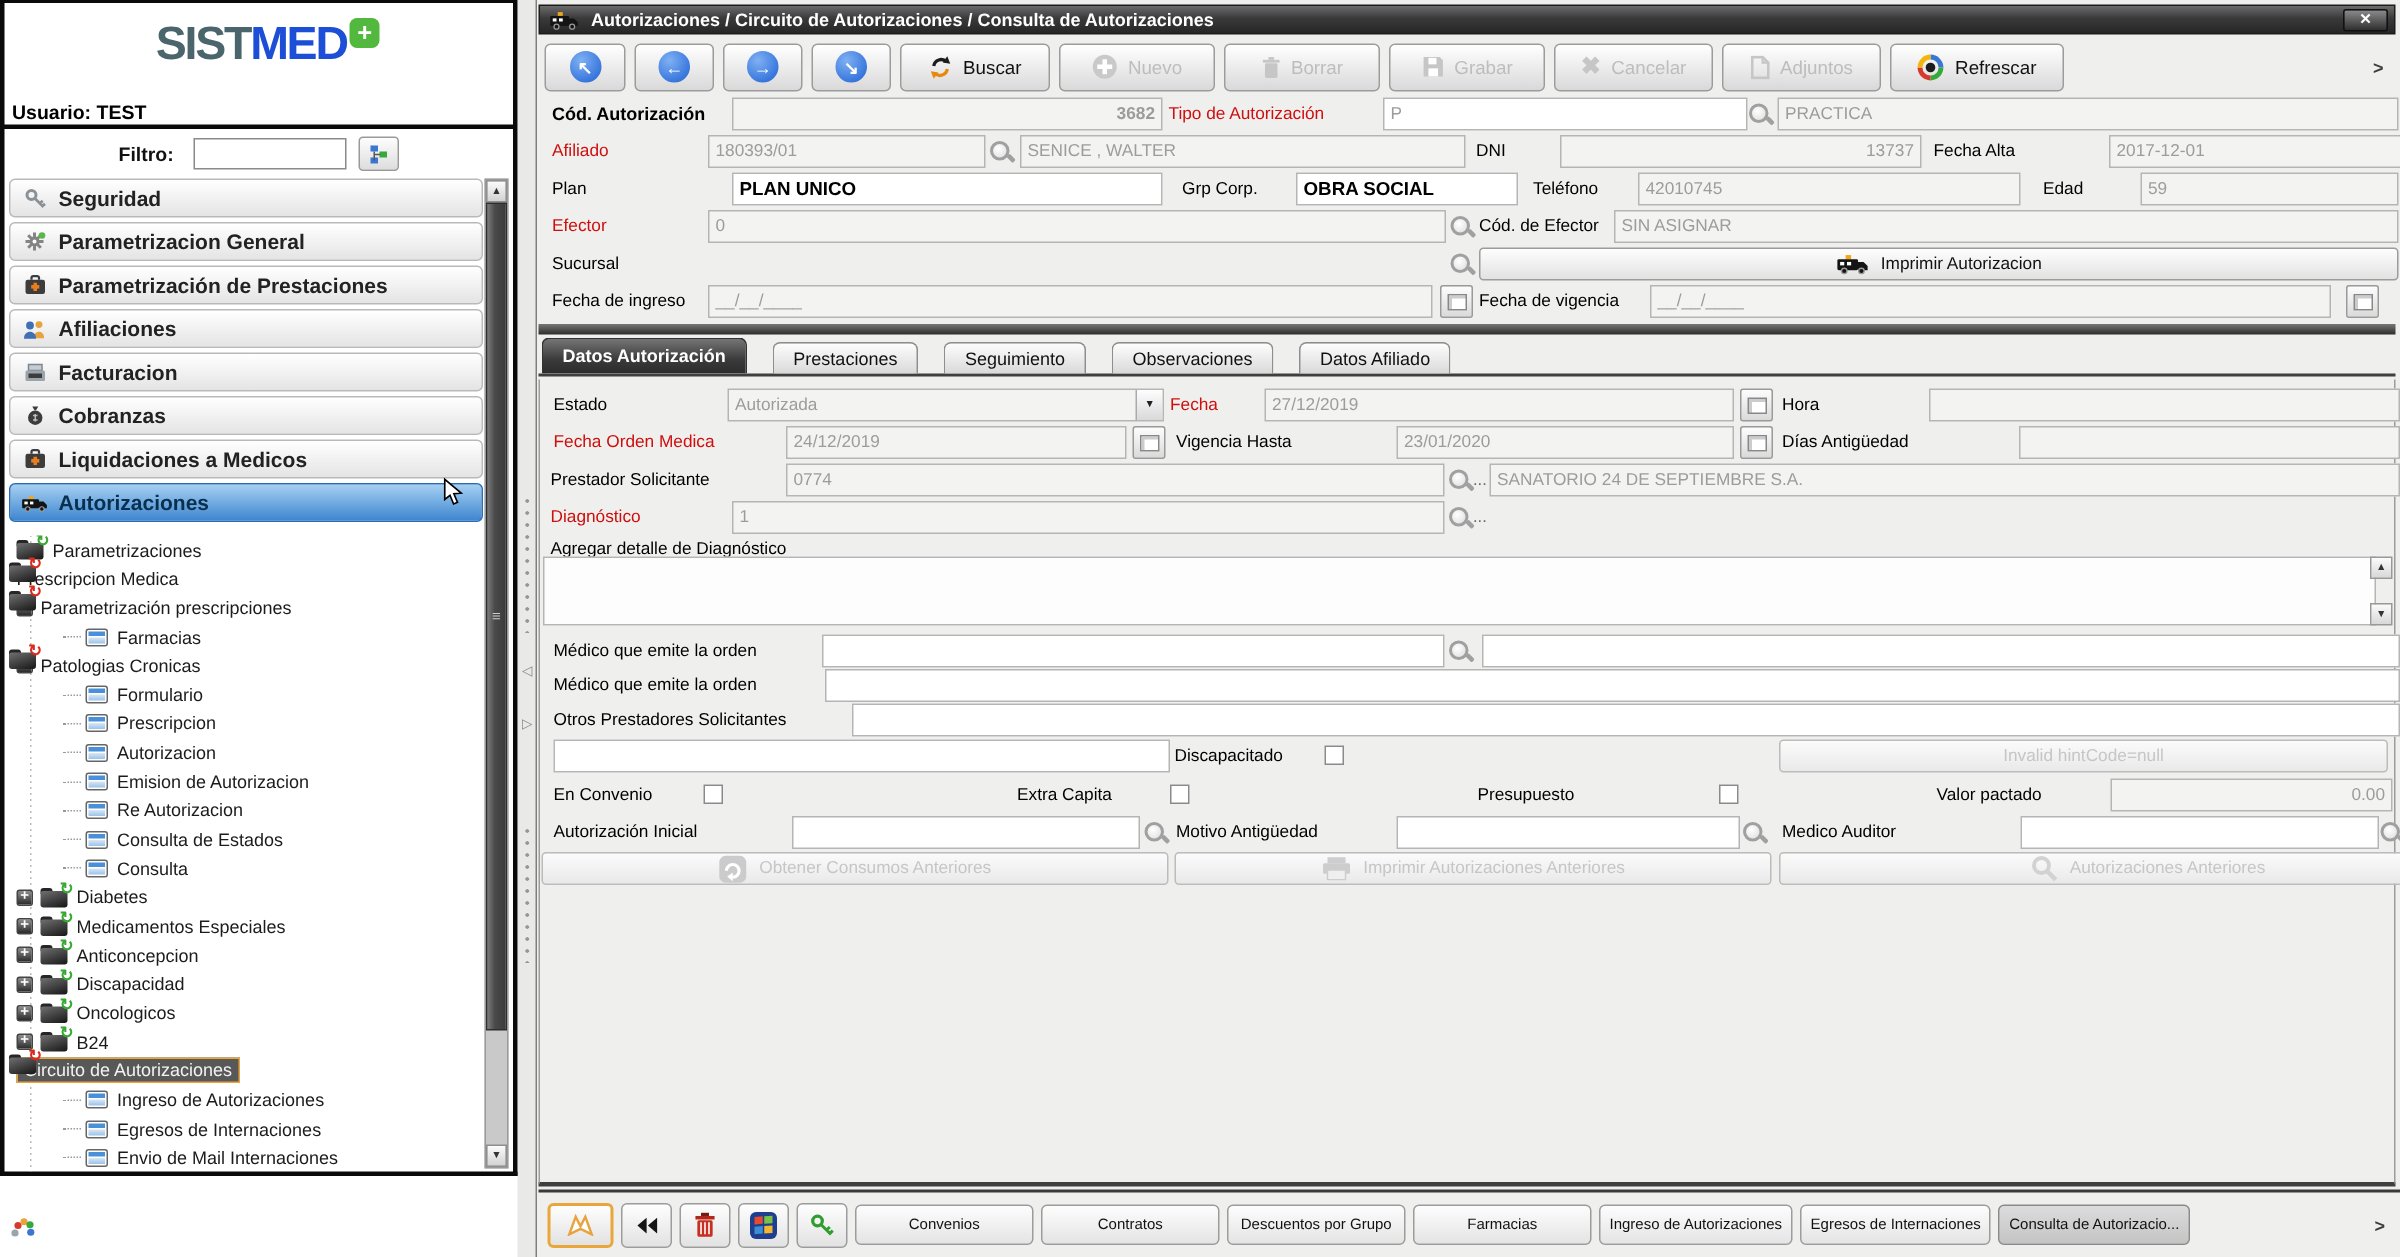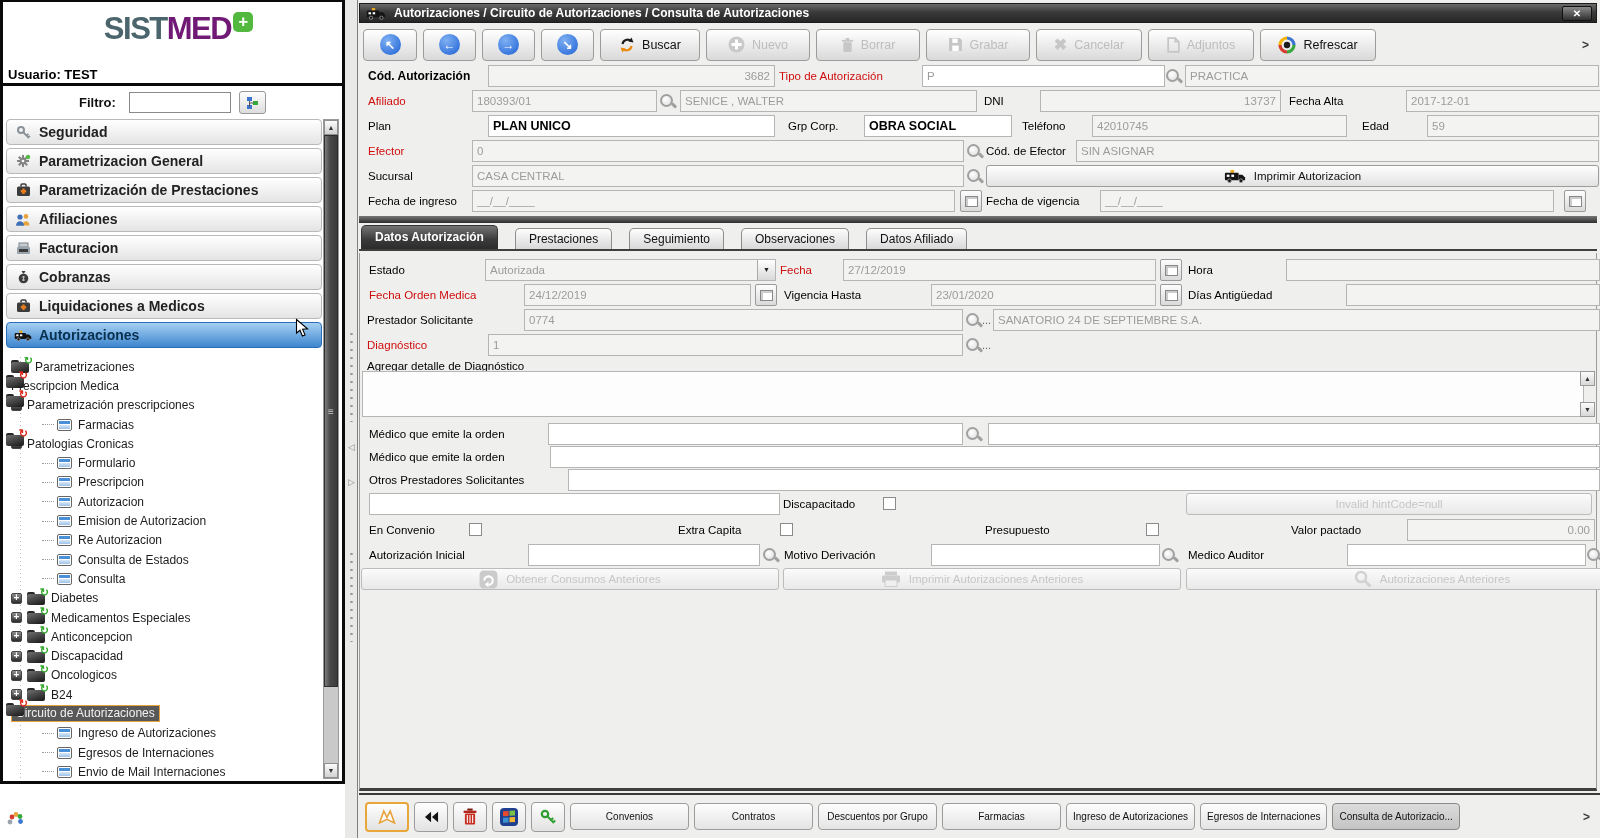--- a/index.html
+++ b/index.html
@@ -3,21 +3,21 @@
 <meta charset="utf-8">
 <style>
 *{box-sizing:border-box;margin:0;padding:0}
 body{font-family:"Liberation Sans",sans-serif;background:#d8d8d8}
 .app{position:relative;width:1600px;height:838px;background:#e9e9e8;overflow:hidden;font-size:12px;color:#111}
 
 
 .sidebar{position:absolute;left:0;top:0;width:345px;height:838px;background:#fff}
 .sidetop{position:absolute;left:0;top:0;width:345px;height:86px;background:#fff;border:3px solid #0a0a0a;border-top-width:2px}
 .logo{position:absolute;left:88px;top:2px;width:175px;height:50px;background:#fff;display:flex;align-items:center;justify-content:center;font-weight:bold;font-size:31px;letter-spacing:-1.5px}
-.logo .l1{color:#4b656c}.logo .l2{color:#701a75}
+.logo .l1{color:#4b656c}.logo .l2{color:#1d4ed8}
 .lplus{display:inline-block;width:20px;height:20px;margin-left:2px;margin-top:-14px;background:#53b83e;border-radius:5px;color:#fff;font-size:17px;line-height:19px;text-align:center;letter-spacing:0;font-weight:bold}
 .userline{position:absolute;left:5px;bottom:1px;font-size:13px;font-weight:bold;color:#000}
 .menubox{position:absolute;left:0;top:86px;width:345px;height:698px;background:#fff;border:3px solid #0a0a0a;border-top:none}
 .flabel{position:absolute;left:76px;top:9px;font-weight:bold;font-size:13px}
 .finput{position:absolute;left:126px;top:6px;width:102px;height:21px;border:1px solid #8a8a8a;background:#fff;font-size:12px;padding:0 3px}
 .fbtn{position:absolute;left:236px;top:5px;width:27px;height:23px;border:1px solid #999;border-radius:3px;background:linear-gradient(#fdfdfd,#ddd);display:flex;align-items:center;justify-content:center}
 .accordion{position:absolute;left:3px;top:33px;width:316px}
 .acc{height:26px;margin-bottom:3px;border:1px solid #b9b9b9;border-radius:4px;background:linear-gradient(#ffffff,#e4e4e4);display:flex;align-items:center;padding-left:7px;font-weight:bold;font-size:14px;color:#222}
 .acc.sel{background:linear-gradient(#a6d0f2,#3e86cf);border-color:#2a6db6;color:#09304f}
 .aicon{width:18px;height:16px;margin-right:7px;display:flex;align-items:center;justify-content:center;flex:none}
@@ -55,21 +55,21 @@
 .ovf{margin-left:auto;color:#3c3c3c;font-weight:bold;font-size:12px;padding-right:4px}
 .form{position:absolute;left:1px;top:63px;right:3px;height:153px}
 .r{position:absolute;left:0;right:0;height:22px}
 .lbl{position:absolute;top:0;line-height:22px;font-size:11.5px;color:#000;white-space:nowrap}
 .lbl.red{color:#cf0e0e}
 .lbl.b{font-weight:bold;font-size:12px}
 .fld{position:absolute;top:0;height:22px;border:1px solid #b5b5b5;background:#f3f3f2;color:#9c9c9c;font-size:11.5px;line-height:20px;padding:0 4px;white-space:nowrap;overflow:hidden}
 .fld.white{background:#fff}
 .fld.right{text-align:right}
 .fld.bold{background:#fff;color:#000;font-weight:bold;font-size:12.5px}
-.fld.bg{font-weight:normal}
+.fld.bg{font-weight:bold}
 .mag{position:absolute;top:3px;width:17px;height:17px}
 .mag::before{content:"";position:absolute;left:1px;top:1px;width:9px;height:9px;border:2px solid #a0a0a0;border-radius:50%;background:radial-gradient(circle at 40% 35%,#ffffff,#dcdcdc)}
 .mag::after{content:"";position:absolute;left:11.5px;top:11px;width:6px;height:3px;background:#a0a0a0;border-radius:1px;transform:rotate(45deg)}
 .cal{position:absolute;top:0;width:22px;height:22px;border:1px solid #9a9a9a;border-radius:2px;background:linear-gradient(#fdfdfd,#dadada);display:flex;align-items:center;justify-content:center}
 .cal::before{content:"";width:11px;height:9px;border:1px solid #888;background:#fff;box-shadow:inset 2px 2px 0 #ccc}
 .chk{position:absolute;top:4px;width:13px;height:13px;border:1px solid #8a8a8a;background:#fff}
 .combo{position:absolute;top:0;height:22px;border:1px solid #b5b5b5;background:#f3f3f2;color:#9c9c9c;font-size:11.5px;line-height:20px;padding:0 4px;overflow:hidden}
 .cbtn{position:absolute;right:0;top:0;bottom:0;width:18px;border-left:1px solid #aaa;background:linear-gradient(#fefefe,#d9d9d9);display:flex;align-items:center;justify-content:center;font-size:7px;color:#222}
 .dots{position:absolute;top:0;line-height:22px;color:#666;font-size:11px}
 .gbtn{position:absolute;top:0;height:22px;border:1px solid #bcbcbc;border-radius:3px;background:linear-gradient(#fbfbfb,#e9e9e9);color:#c6c6c6;font-size:11.5px;display:flex;align-items:center;justify-content:center;gap:8px;white-space:nowrap;overflow:hidden}
@@ -495,21 +495,20 @@
       </div>
       <div class="r" style="top:77px">
         <span class="lbl red" style="left:9px">Efector</span>
         <div class="fld" style="left:113px;width:492px">0</div>
         <span class="mag" style="left:607px"></span>
         <span class="lbl" style="left:627px">Cód. de Efector</span>
         <div class="fld" style="left:717px;width:523px">SIN ASIGNAR</div>
       </div>
       <div class="r" style="top:102px">
         <span class="lbl" style="left:9px">Sucursal</span>
-        <div class="fld" style="left:113px;width:492px">CASA CENTRAL</div>
         <span class="mag" style="left:607px"></span>
         <div class="gbtn en" style="left:627px;width:613px">
           <svg width="22" height="14" viewBox="0 0 24 15">
               <rect x="7" y="1" width="4" height="3" fill="#f0a818"></rect>
               <rect x="1" y="4" width="15" height="8" rx="1" fill="#141414"></rect>
               <path d="M16 6h4l3 3v3h-7z" fill="#141414"></path>
               <rect x="3" y="6" width="3" height="2.5" fill="#fff"></rect>
               <rect x="8" y="6" width="3" height="2.5" fill="#fff"></rect>
               <circle cx="6" cy="12.6" r="2" fill="#141414" stroke="#9a9a9a"></circle>
               <circle cx="18.5" cy="12.6" r="2" fill="#141414" stroke="#9a9a9a"></circle>
@@ -608,21 +607,21 @@
         <span class="chk" style="left:420px"></span>
         <span class="lbl" style="left:625px">Presupuesto</span>
         <span class="chk" style="left:786px"></span>
         <span class="lbl" style="left:931px">Valor pactado</span>
         <div class="fld right" style="left:1047px;width:188px">0.00</div>
       </div>
       <div class="r" style="top:291px">
         <span class="lbl" style="left:9px">Autorización Inicial</span>
         <div class="fld white" style="left:168px;width:232px"></div>
         <span class="mag" style="left:402px"></span>
-        <span class="lbl" style="left:424px">Motivo Derivación</span>
+        <span class="lbl" style="left:424px">Motivo Antigüedad</span>
         <div class="fld white" style="left:571px;width:229px"></div>
         <span class="mag" style="left:801px"></span>
         <span class="lbl" style="left:828px">Medico Auditor</span>
         <div class="fld white" style="left:987px;width:239px"></div>
         <span class="mag" style="left:1226px"></span>
       </div>
       <div class="r" style="top:315px">
         <div class="gbtn" style="left:1px;width:418px">
           <svg width="19" height="19" viewBox="0 0 18 18">
               <rect x="0.5" y="0.5" width="17" height="17" rx="4" fill="#cbcbcb"></rect>

